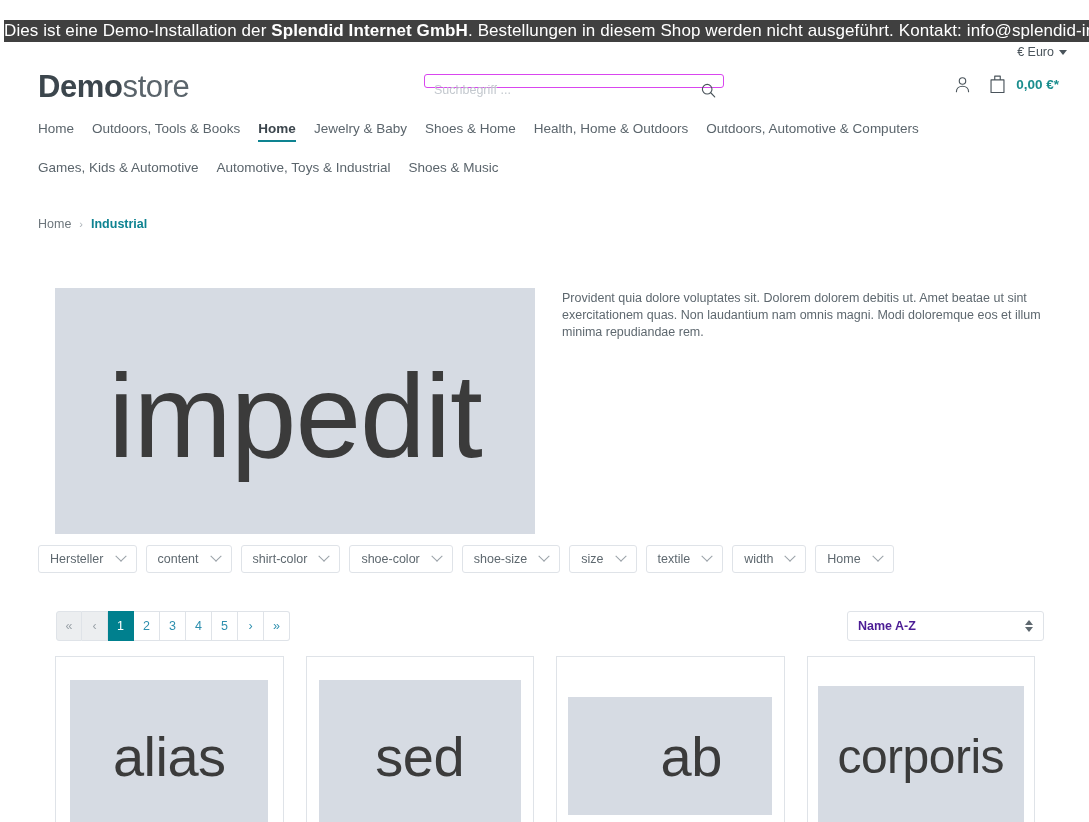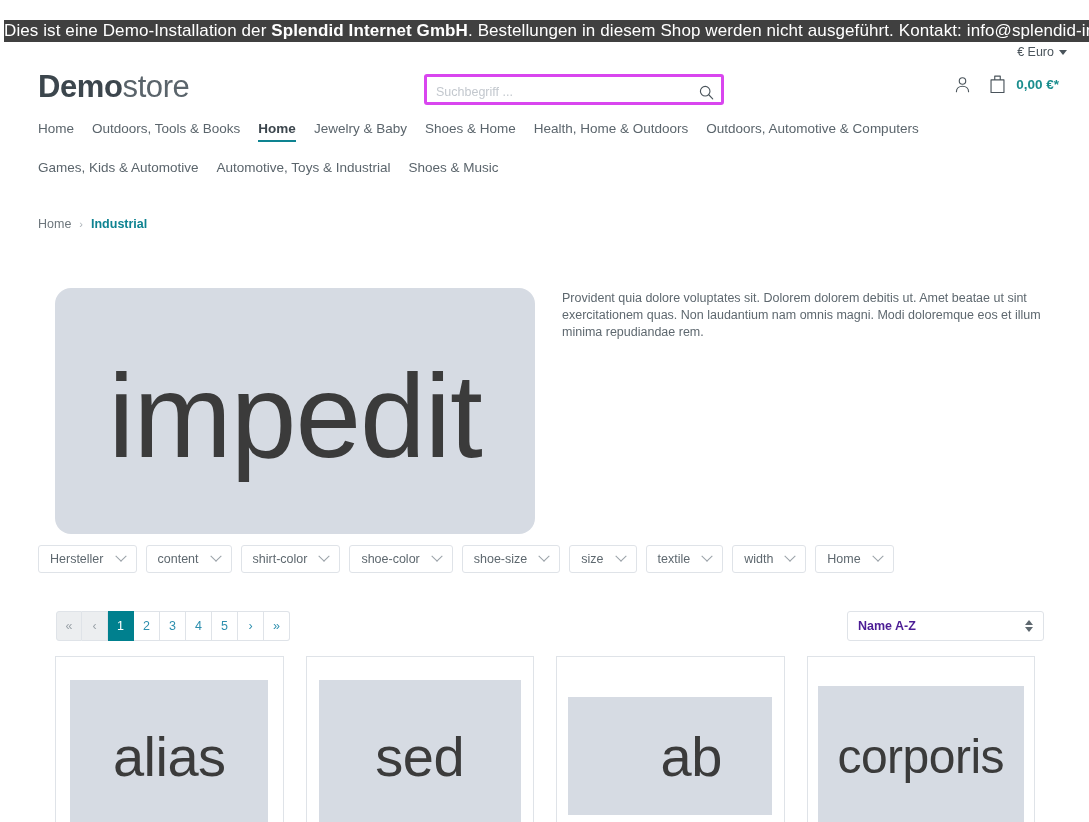--- a/index.html
+++ b/index.html
@@ -71,22 +71,22 @@
     letter-spacing: -0.4px;
     white-space: nowrap;
     cursor: pointer;
   }
   .logo .bold { font-weight: 700; color: #3c464d; }
   .logo .light { font-weight: 400; color: #5a646b; }
 
   .search-wrap {
     position: absolute;
     left: 424px; top: 74px;
-    width: 300px; height: 31px;
-    border: 3px solid #d946ef;
+    width: 300px; height: 14px;
+    border: 1px solid #d946ef;
     border-radius: 3px;
     background: #fff;
   }
   .search-wrap input {
     position: absolute;
     left: 9px; top: 0;
     width: 255px; height: 29px;
     border: none; outline: none;
     font-family: "Liberation Sans", sans-serif;
     font-size: 12.5px;
@@ -172,21 +172,20 @@
   .crumb-sep { color: #aab1b7; font-size: 11px; }
   .crumb-current { color: #0e8391; font-weight: 700; }
 
   
   .hero {
     position: absolute;
     top: 288px; left: 55px;
     width: 480px; height: 246px;
     background: #d6dbe3;
     overflow: hidden;
-    border-radius: 16px;
   }
   .hero-text {
     position: absolute;
     left: 50%;
     top: 52%;
     transform: translate(-50%, -50%);
     font-size: 118px;
     line-height: 118px;
     color: #3b3b3b;
     font-weight: 400;

